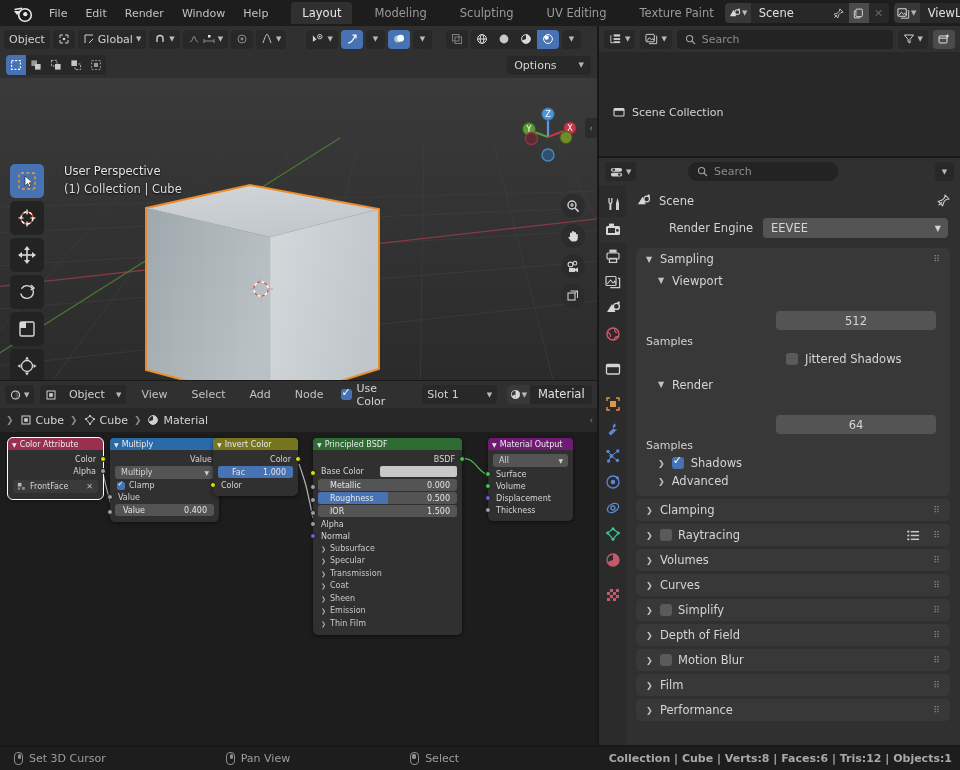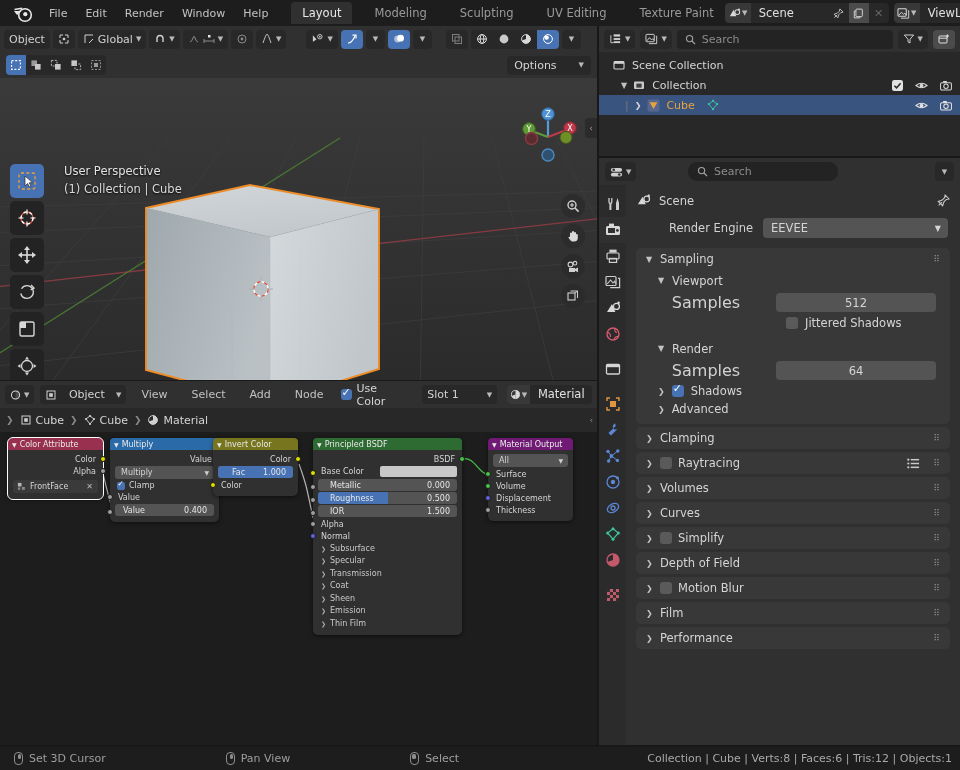--- a/index.html
+++ b/index.html
@@ -130,21 +130,21 @@
   .attrfld .x { position:absolute; right:5px; color:#bbb; font-size:8px;}
 
   
   .outliner { position:absolute; left:599px; top:26px; width:361px; height:130px; background:#282828; }
   .ol-header { height:26px; background:#303030; display:flex; align-items:center; padding:0 5px; gap:5px;}
   .search {
     flex:1; height:19px; background:#232323; border-radius:4px; display:flex; align-items:center;
     padding:0 8px; gap:6px; color:#8c8c8c; font-size:11px; max-width:220px;
   }
   .ol-rows { padding-top:3px; }
-  .ol-row { height:20px; display:flex; align-items:center; padding:0 18px; font-size:11px; position:relative;}
+  .ol-row { height:20px; display:flex; align-items:center; padding:0 18px; font-size:11px; position:relative;margin-top:47px;}
   .ol-row.sel { background:#3a5480; }
   .ol-right { position:absolute; right:8px; display:flex; gap:12px; align-items:center;}
 
   
   .props { position:absolute; left:599px; top:158px; width:361px; height:587px; background:#303030; }
   .pr-header { height:27px; background:#303030; display:flex; align-items:center; padding:0 6px; gap:6px;}
   .pr-search { width:150px; height:19px; background:#232323; border-radius:9px;
                display:flex; align-items:center; padding:0 9px; gap:6px; color:#8c8c8c; font-size:11px;
                margin:0 auto;}
   .pr-body { position:absolute; left:0; top:27px; width:361px; height:560px; display:flex; background:#1d1d1d;}
@@ -165,36 +165,36 @@
   .panel { background:#383838; border-radius:5px; margin:0 10px 3px 10px; overflow:hidden;}
   .panel.open { background:#383838; }
   .panel-hdr { height:22px; display:flex; align-items:center; gap:6px; padding:0 10px; font-size:11.5px;
                position:relative;}
   .panel-hdr .dots { position:absolute; right:9px; color:#8a8a8a; font-size:9px; letter-spacing:1px;}
   .panel-hdr .ar { font-size:8px; color:#c3c3c3; width:8px;}
   .panel-body { padding:0 0 6px 0;}
   .sub-hdr { height:21px; display:flex; align-items:center; gap:6px; padding:0 10px 0 22px; font-size:11.5px;}
   .sub-hdr .ar { font-size:8px; color:#c3c3c3; width:8px;}
   .prow { display:flex; align-items:center; padding:2px 14px 2px 10px;}
-  .prow .lab { width:130px; text-align:center; padding-right:10px; font-size:16px; color:#d2d2d2;}
+  .prow .lab { width:130px; text-align:left; padding-right:10px; font-size:11px; color:#d2d2d2;margin-top:42px;}
   .pfield { flex:1; height:19px; background:#545454; border-radius:4px;
             display:flex; align-items:center; justify-content:center; font-size:11.5px;}
   .pcheck { display:flex; align-items:center; gap:7px; padding:2px 0 2px 150px; font-size:11.5px;}
   .pck { width:12px; height:12px; border-radius:3px; background:#5a5a5a; position:relative; flex:none;}
   .pck.on { background:#4772b3; }
   .pck.on:after { content:"✓"; position:absolute; left:1px; top:-3px; font-size:11px; color:#fff;}
   .sub-check { display:flex; align-items:center; gap:7px; padding:2px 10px 2px 22px; font-size:11.5px;}
   .hdr-ck { width:12px; height:12px; border-radius:3px; background:#5a5a5a; flex:none;}
   .listicon { position:absolute; right:30px; color:#c9c9c9; font-size:9px; line-height:1.05; letter-spacing:0;}
 
   
   .statusbar { position:absolute; left:0; bottom:0; width:960px; height:23px; background:#1d1d1d;
                display:flex; align-items:center; font-size:11px; color:#9e9e9e;}
   .sb-item { display:flex; align-items:center; gap:6px; padding:0 0 0 14px;}
-  .sb-right { margin-left:auto; padding-right:8px; color:#a8a8a8; white-space:nowrap; overflow:hidden;}
+  .sb-right { margin-left:auto; padding-right:8px; color:#a8a8a8; white-space:nowrap; overflow:hidden;font-weight:bold;}
   .mouse { width:9px; height:13px; border:1.1px solid #8e8e8e; border-radius:4px; position:relative; flex:none;}
   .mouse i { position:absolute; left:2.6px; top:1.2px; width:3.2px; height:5px; background:#8e8e8e; border-radius:1.5px;}
   .mouse.right i { left:auto; right:2.6px;}
   .mouse.mid i { left:2.6px; }
   svg { display:block; }
 </style>
 </head>
 <body>
 
 <div class="app">

